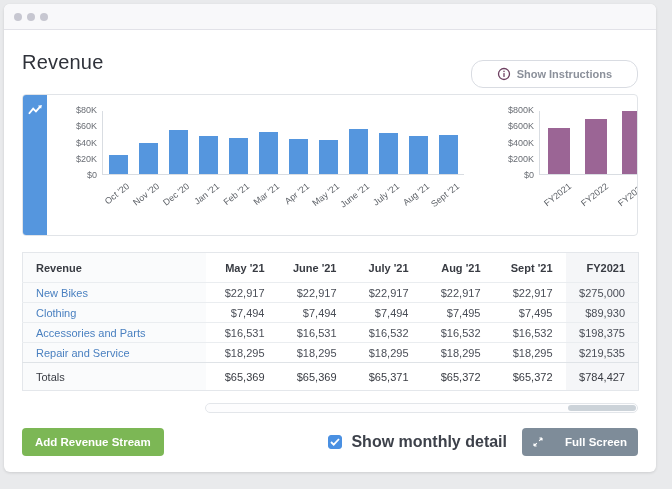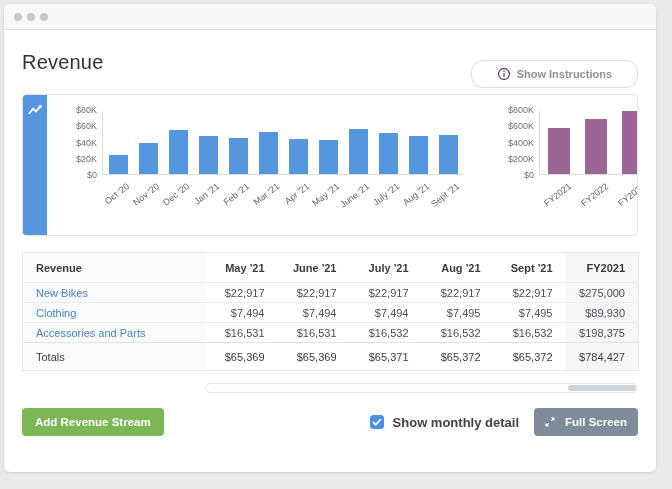--- a/index.html
+++ b/index.html
@@ -87,25 +87,25 @@
   .btn-green {
     background:#7cb755; color:#fff; border:none; border-radius:4px;
     padding:8px 13px; font-size:11.5px; font-weight:bold; font-family:inherit; cursor:pointer;
   }
   .footer-right { margin-left:auto; display:flex; align-items:center; gap:9px; }
   .checkbox {
     width:14px; height:14px; border-radius:3px; border:1px solid #b9c0c9;
     display:inline-flex; align-items:center; justify-content:center; cursor:pointer; background:#fff;
   }
   .checkbox.checked { background:#4a90e2; border-color:#4a90e2; }
-  .footer-right label { font-size:13px; font-weight:600; color:#3d414a; cursor:pointer; }
+  .footer-right label { font-size:16px; font-weight:600; color:#3d414a; cursor:pointer; }
   .btn-slate {
     background:#7e8c99; color:#fff; border:none; border-radius:4px; margin-left:6px;
     padding:8px 11px; font-size:11.5px; font-weight:bold; font-family:inherit; cursor:pointer;
-    display:inline-flex; align-items:center; gap:10px;
+    display:inline-flex; align-items:center; gap:22px;
   }
 </style>
 </head>
 <body>
 
 <div class="window">
   <div class="titlebar">
     <span class="dot"></span>
     <span class="dot"></span>
     <span class="dot"></span>
@@ -241,20 +241,29 @@
         </tr>
         <tr>
           <td class="c-name"><a>Accessories and Parts</a></td>
           <td>$16,531</td>
           <td>$16,531</td>
           <td>$16,532</td>
           <td>$16,532</td>
           <td>$16,532</td>
           <td class="c-fy">$198,375</td>
         </tr>
+        <tr>
+          <td class="c-name"><a>Repair and Service</a></td>
+          <td>$18,295</td>
+          <td>$18,295</td>
+          <td>$18,295</td>
+          <td>$18,295</td>
+          <td>$18,295</td>
+          <td class="c-fy">$219,535</td>
+        </tr>
         <tr class="totals">
           <td class="c-name">Totals</td>
           <td>$65,369</td>
           <td>$65,369</td>
           <td>$65,371</td>
           <td>$65,372</td>
           <td>$65,372</td>
           <td class="c-fy">$784,427</td>
         </tr>
       </tbody>

